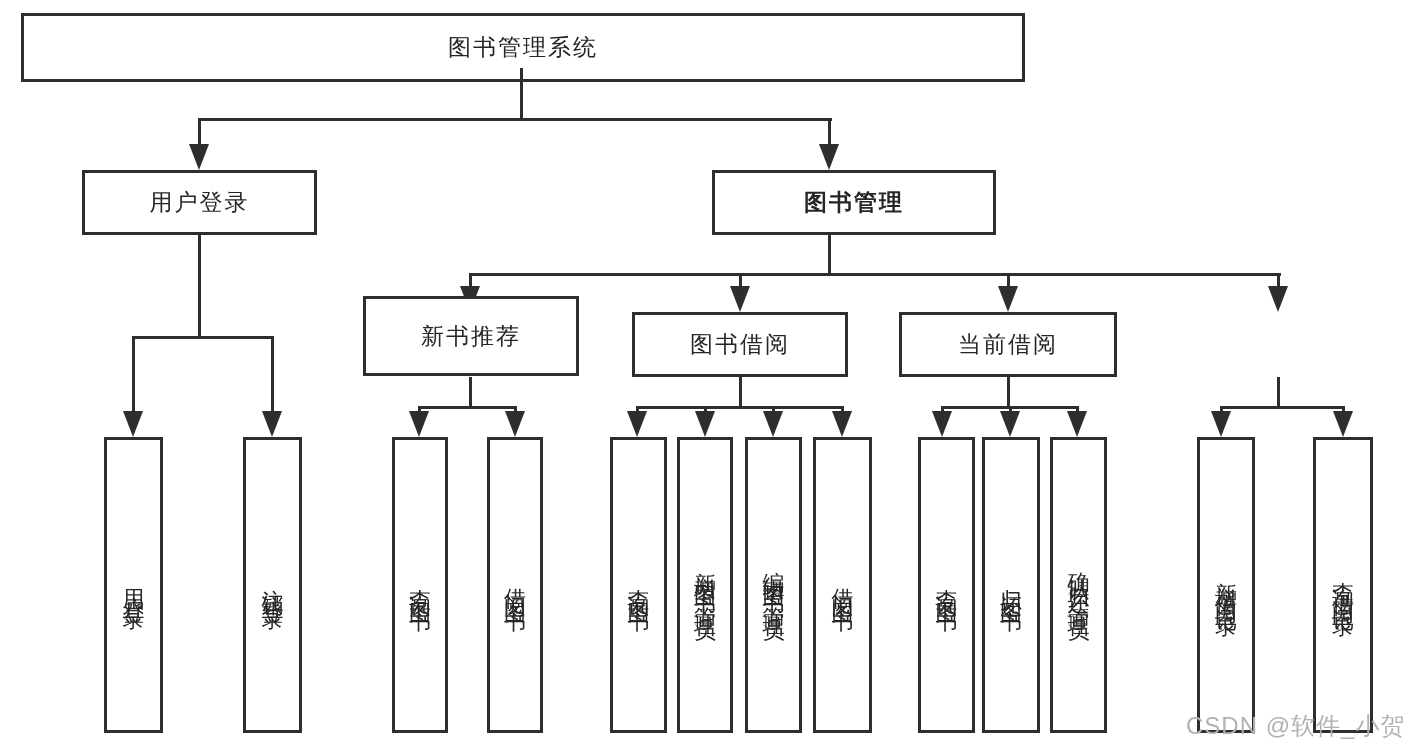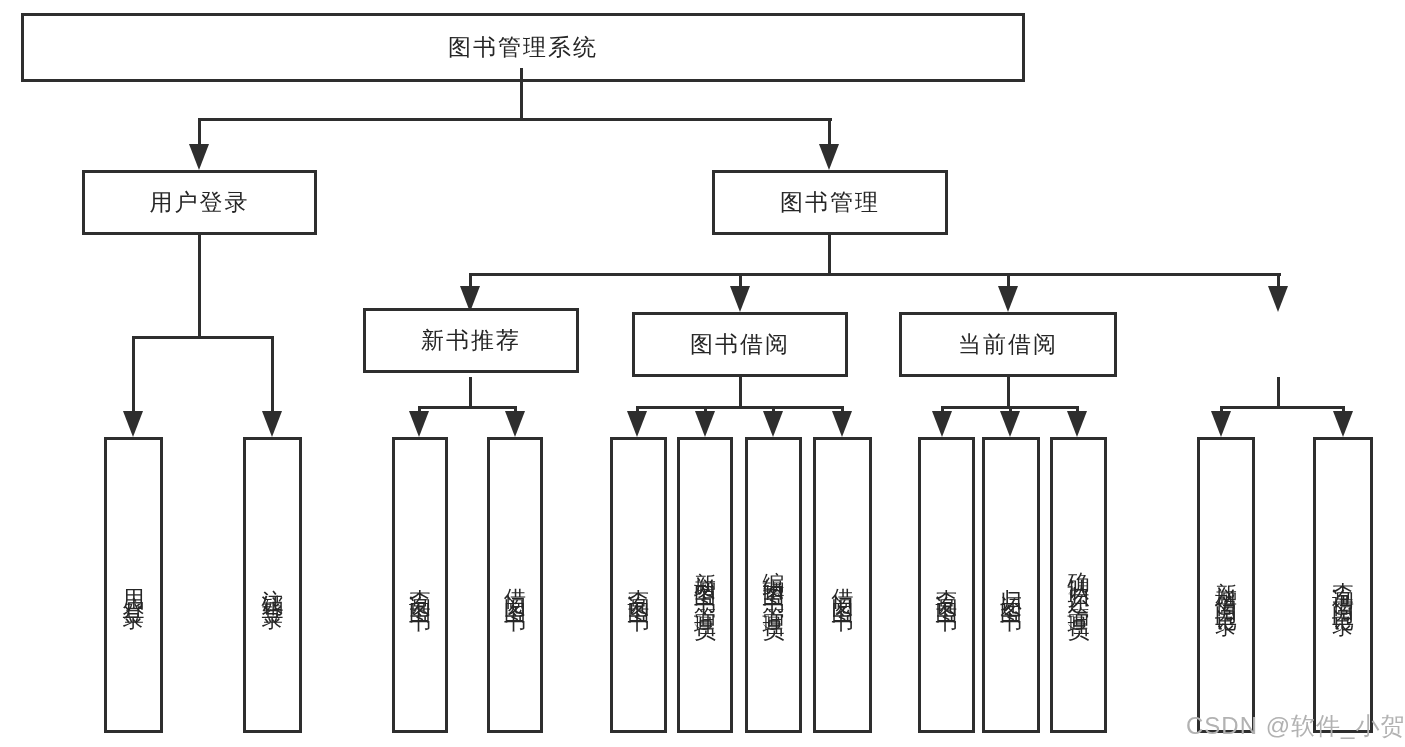--- a/index.html
+++ b/index.html
@@ -43,21 +43,21 @@
   <div class="vline" style="left:520px;top:68px;height:53px;"></div>
   <div class="hline" style="left:198px;top:118px;width:634px;"></div>
   <div class="vline" style="left:198px;top:118px;height:30px;"></div>
   <div class="ahead" style="left:189px;top:144px;"></div>
   <div class="vline" style="left:828px;top:118px;height:30px;"></div>
   <div class="ahead" style="left:819px;top:144px;"></div>
 
   <div class="node" style="left:82px;top:170px;width:235px;height:65px;">
     <span>用户登录</span>
   </div>
-  <div class="node" style="left:712px;top:170px;width:236px;height:65px;">
+  <div class="node" style="left:712px;top:170px;width:284px;height:65px;font-weight:bold;">
     <span>图书管理</span>
   </div>
 
   <div class="vline" style="left:198px;top:235px;height:104px;"></div>
   <div class="hline" style="left:132px;top:336px;width:142px;"></div>
   <div class="vline" style="left:132px;top:336px;height:80px;"></div>
   <div class="ahead" style="left:123px;top:411px;"></div>
   <div class="vline" style="left:271px;top:336px;height:80px;"></div>
   <div class="ahead" style="left:262px;top:411px;"></div>
 
@@ -65,21 +65,21 @@
   <div class="hline" style="left:469px;top:273px;width:812px;"></div>
   <div class="vline" style="left:469px;top:273px;height:18px;"></div>
   <div class="ahead" style="left:460px;top:286px;"></div>
   <div class="vline" style="left:739px;top:273px;height:18px;"></div>
   <div class="ahead" style="left:730px;top:286px;"></div>
   <div class="vline" style="left:1007px;top:273px;height:18px;"></div>
   <div class="ahead" style="left:998px;top:286px;"></div>
   <div class="vline" style="left:1277px;top:273px;height:18px;"></div>
   <div class="ahead" style="left:1268px;top:286px;"></div>
 
-  <div class="node" style="left:363px;top:308px;width:216px;height:65px;">
+  <div class="node" style="left:363px;top:296px;width:216px;height:80px;">
     <span>新书推荐</span>
   </div>
   <div class="node" style="left:632px;top:312px;width:216px;height:65px;">
     <span>图书借阅</span>
   </div>
   <div class="node" style="left:899px;top:312px;width:218px;height:65px;">
     <span>当前借阅</span>
   </div>
 
   <div class="vline" style="left:469px;top:377px;height:32px;"></div>

